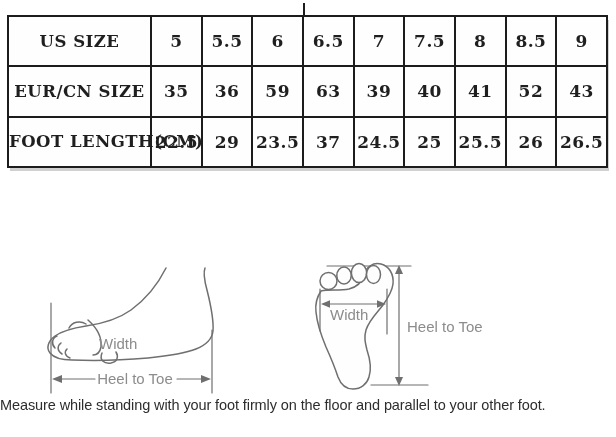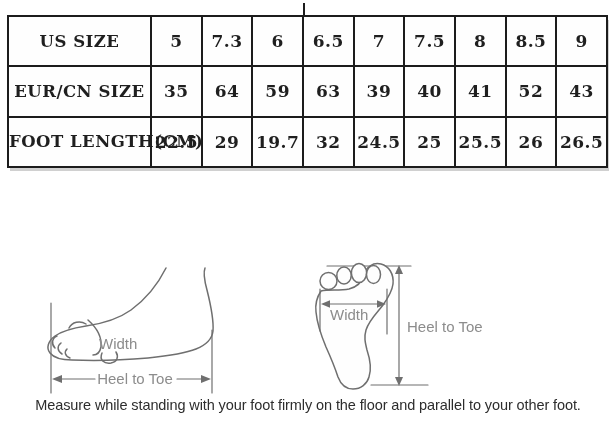--- a/index.html
+++ b/index.html
@@ -43,63 +43,63 @@
   .diagram .measure{stroke-width:1.2;}
   .diagram .filled{fill:#fefefe;}
   .diagram polygon{fill:var(--diagram-line);stroke:none;}
   .diagram text{
     fill:var(--diagram-text);
     font-family:"Liberation Sans",sans-serif;font-size:15px;
   }
   
   .instruction{
     position:absolute;left:0;top:397px;width:616px;
-    text-align:center;color:var(--instruction-text);
+    color:var(--instruction-text);
     font-size:14.5px;letter-spacing:-0.1px;
   }
 </style>
 </head>
 <body>
 
 <div class="page">
 
   <div class="artifact"></div>
 
   <table class="size-table">
     <tbody>
         <tr>
           <th class="row-label">US SIZE</th>
           <td>5</td>
-          <td>7.3</td>
+          <td>5.5</td>
           <td>6</td>
           <td>6.5</td>
           <td>7</td>
           <td>7.5</td>
           <td>8</td>
           <td>8.5</td>
           <td>9</td>
         </tr>
         <tr>
           <th class="row-label">EUR/CN SIZE</th>
           <td>35</td>
-          <td>64</td>
+          <td>36</td>
           <td>59</td>
           <td>63</td>
           <td>39</td>
           <td>40</td>
           <td>41</td>
           <td>52</td>
           <td>43</td>
         </tr>
         <tr>
           <th class="row-label">FOOT LENGTH(CM)</th>
           <td>22.5</td>
           <td>29</td>
-          <td>19.7</td>
-          <td>32</td>
+          <td>23.5</td>
+          <td>37</td>
           <td>24.5</td>
           <td>25</td>
           <td>25.5</td>
           <td>26</td>
           <td>26.5</td>
         </tr>
       </tbody>
   </table>
 
   <svg class="diagram" viewBox="0 248 616 148">

